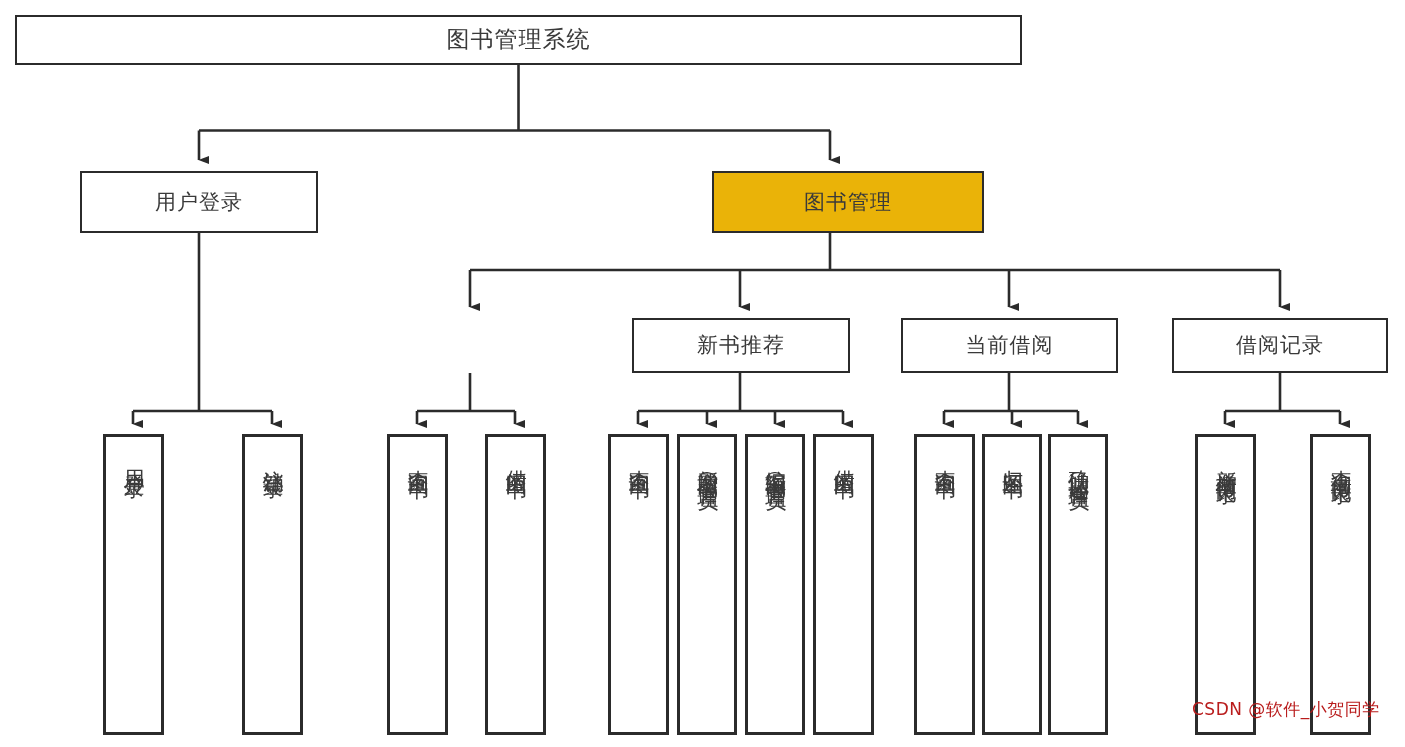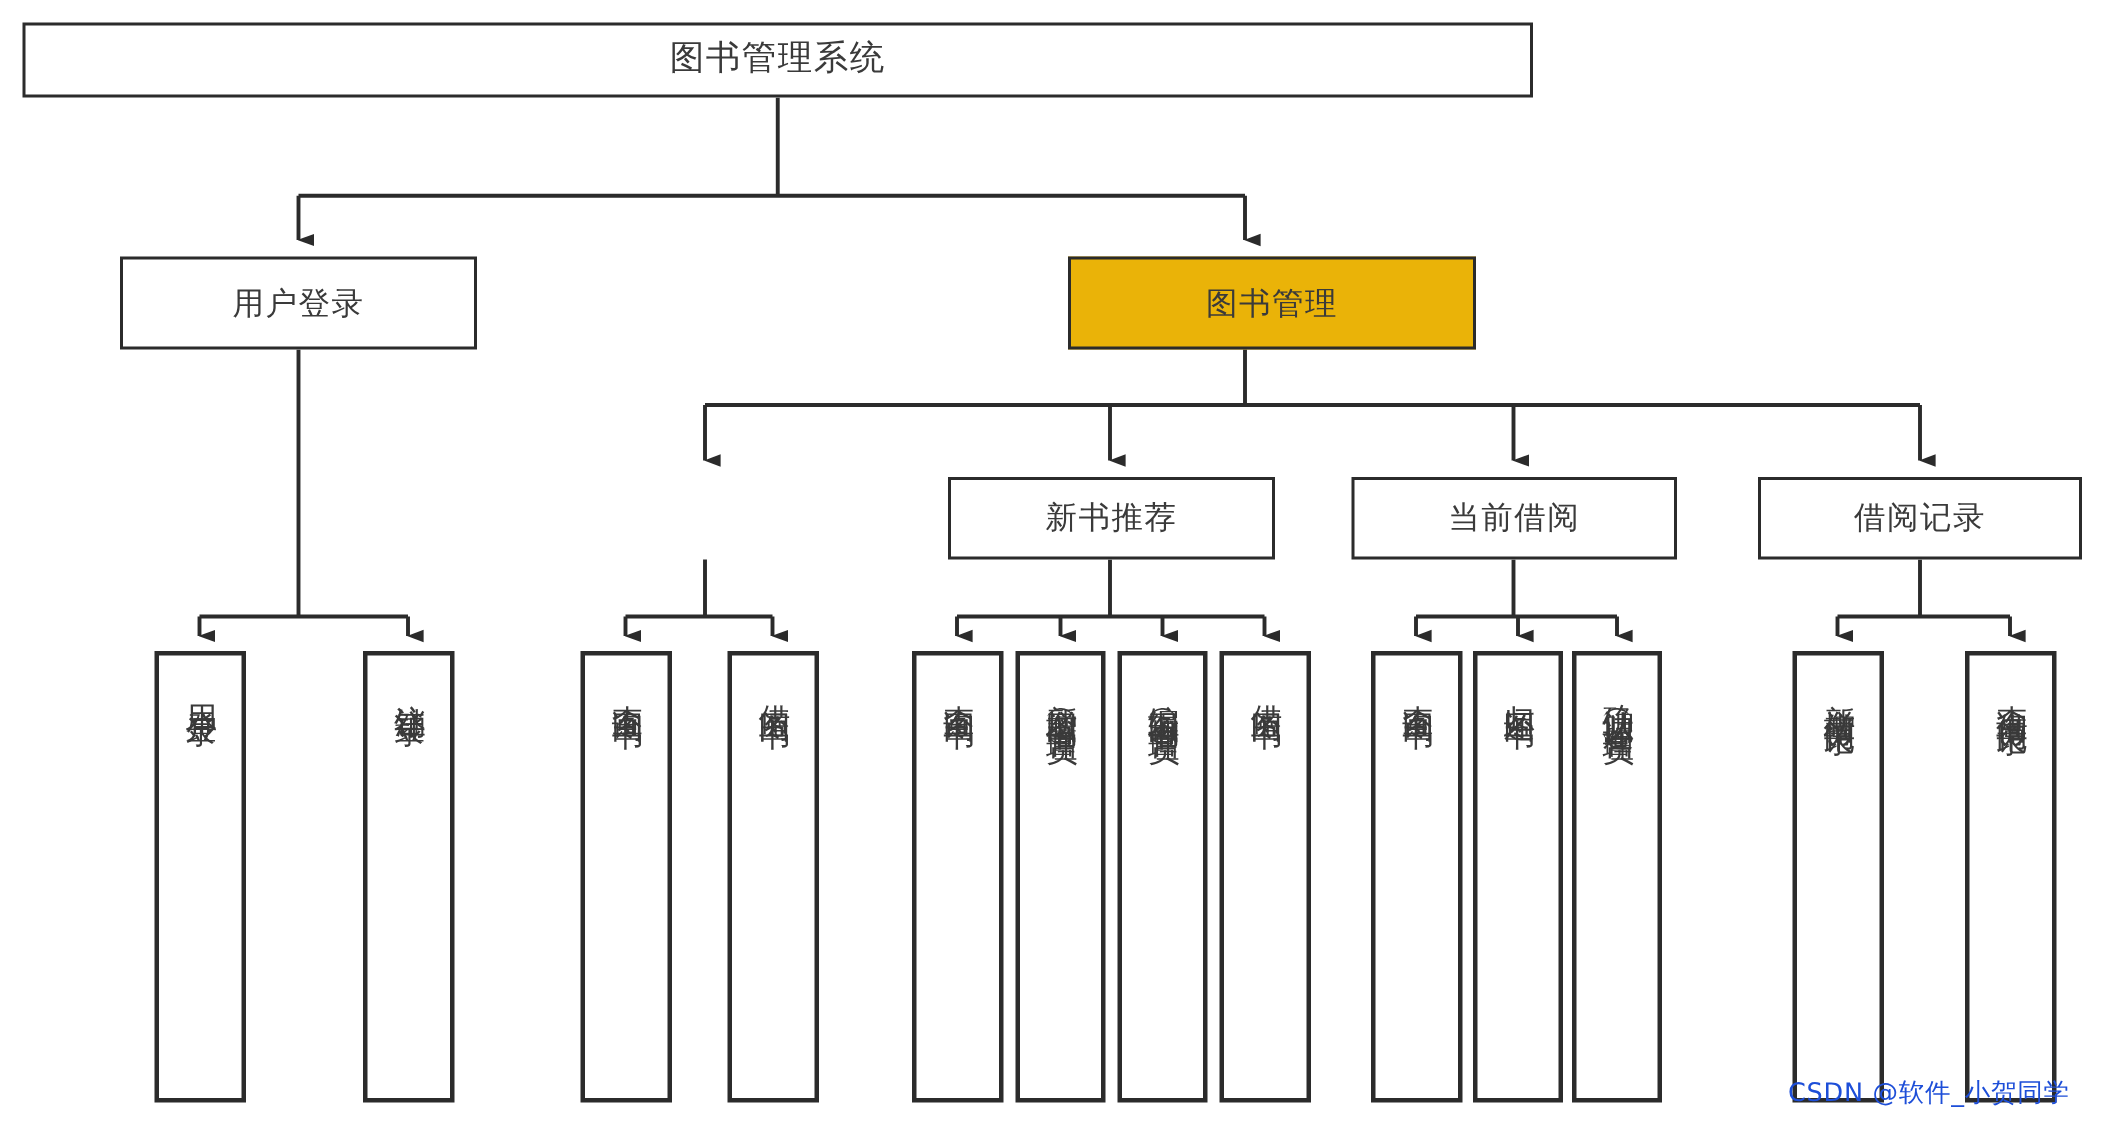--- a/index.html
+++ b/index.html
@@ -191,15 +191,15 @@
   <div class="node leaf" id="node-leaf-10" style="left: 1048px; top: 434px; width: 60px; height: 301px; border-color: rgb(43, 43, 43); background: rgb(255, 255, 255); color: rgb(58, 58, 58);">
     <span class="label">确认归还（管理员）</span>
   </div>
   <div class="node leaf" id="node-leaf-11" style="left: 1195px; top: 434px; width: 61px; height: 301px; border-color: rgb(43, 43, 43); background: rgb(255, 255, 255); color: rgb(58, 58, 58);">
     <span class="label">新增借阅记录</span>
   </div>
   <div class="node leaf" id="node-leaf-12" style="left: 1310px; top: 434px; width: 61px; height: 301px; border-color: rgb(43, 43, 43); background: rgb(255, 255, 255); color: rgb(58, 58, 58);">
     <span class="label">查询借阅记录</span>
   </div>
 
-  <div class="watermark" id="watermark" style="left: 1192px; top: 717px; color: #1d4ed8;">CSDN @软件_小贺同学</div>
+  <div class="watermark" id="watermark" style="left: 1192px; top: 698px; color: #b91c1c;">CSDN @软件_小贺同学</div>
 
 </div>
 
 </body></html>

